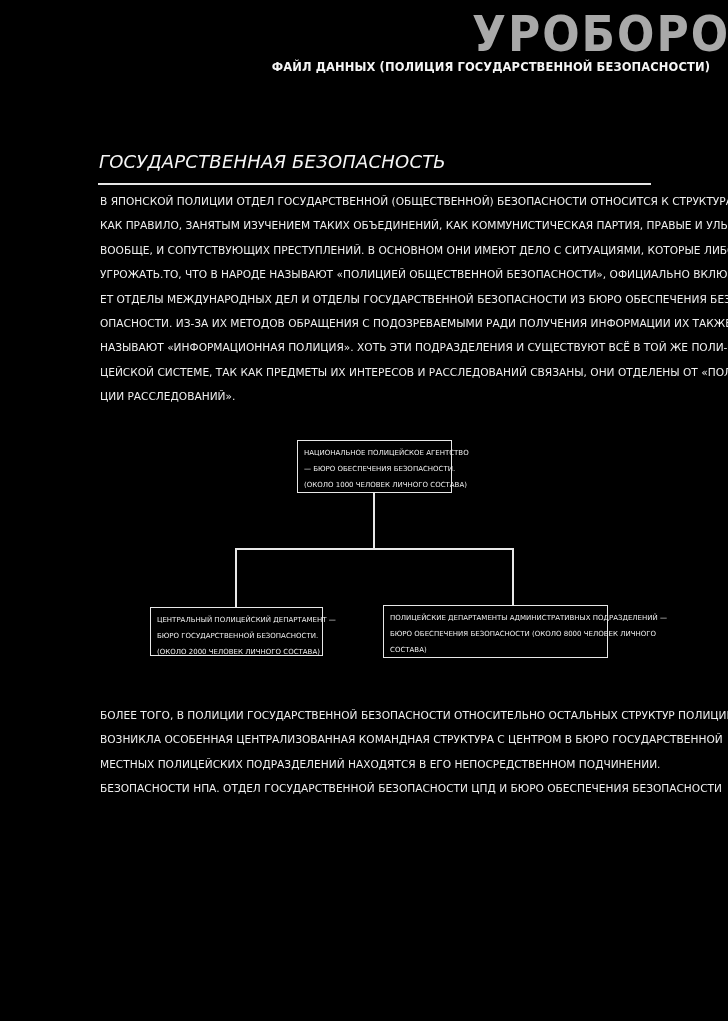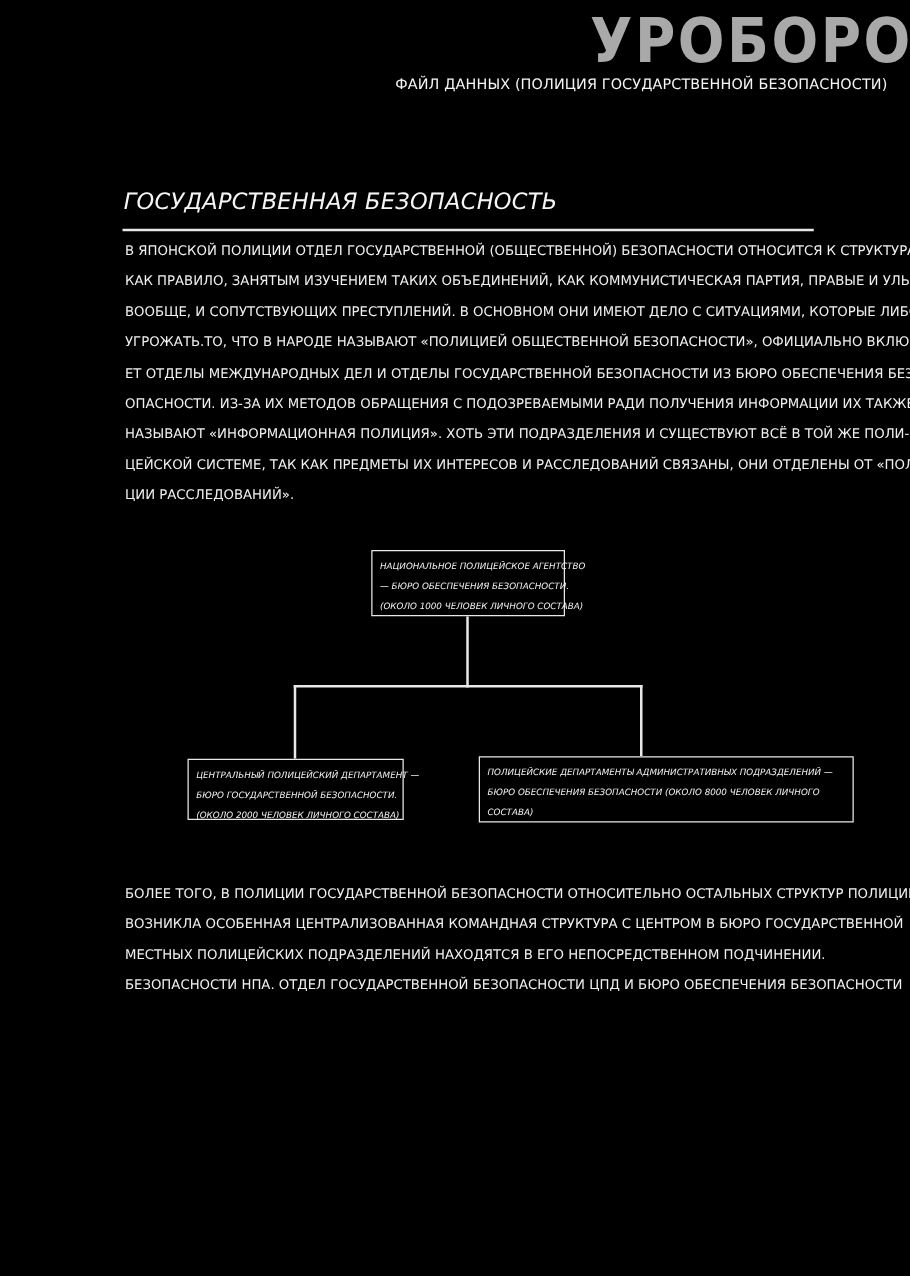--- a/index.html
+++ b/index.html
@@ -35,20 +35,21 @@
   .subtitle {
     position: absolute;
     right: 18px;
     top: 60px;
     font-size: 11.5px;
     letter-spacing: 0.1px;
     color: #f5f5f5;
     text-transform: uppercase;
     white-space: nowrap;
     font-variant: small-caps;
+    font-weight: bold;
   }
   .section-title {
     position: absolute;
     left: 99px;
     top: 151px;
     font-size: 18px;
     letter-spacing: 0.2px;
     color: #f5f5f5;
     text-transform: uppercase;
     white-space: nowrap;
@@ -85,25 +86,24 @@
     padding: 4px 6px 0 6px;
     font-size: 7px;
     line-height: 16px;
     text-transform: uppercase;
     color: #f0f0f0;
     background: #000;
   }
   .org-box .line {
     display: block;
     white-space: nowrap;
-    font-style: italic;
   }
   .box-root  { left: 297px; top: 440px; width: 155px; height: 53px; }
   .box-left  { left: 150px; top: 607px; width: 173px; height: 49px; }
-  .box-right { left: 383px; top: 605px; width: 300px; height: 53px; }
+  .box-right { left: 383px; top: 605px; width: 225px; height: 53px; }
 
   .conn {
     position: absolute;
     background: #e8e8e8;
   }
   .conn-v-root  { left: 373px; top: 493px; width: 2px; height: 57px; }
   .conn-h       { left: 235px; top: 548px; width: 279px; height: 2px; }
   .conn-v-left  { left: 235px; top: 548px; width: 2px; height: 59px; }
   .conn-v-right { left: 512px; top: 548px; width: 2px; height: 57px; }
 </style>

